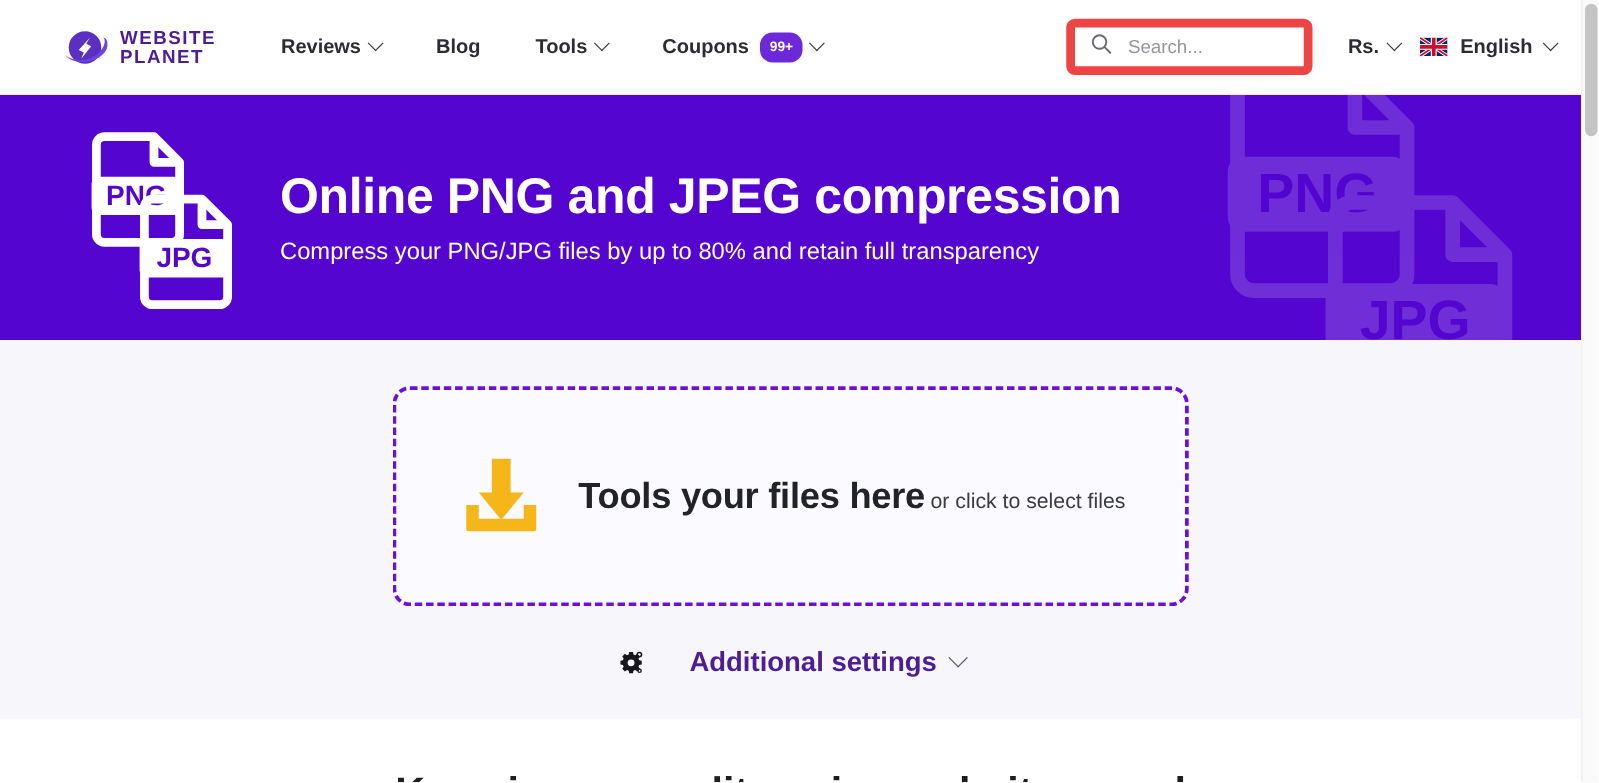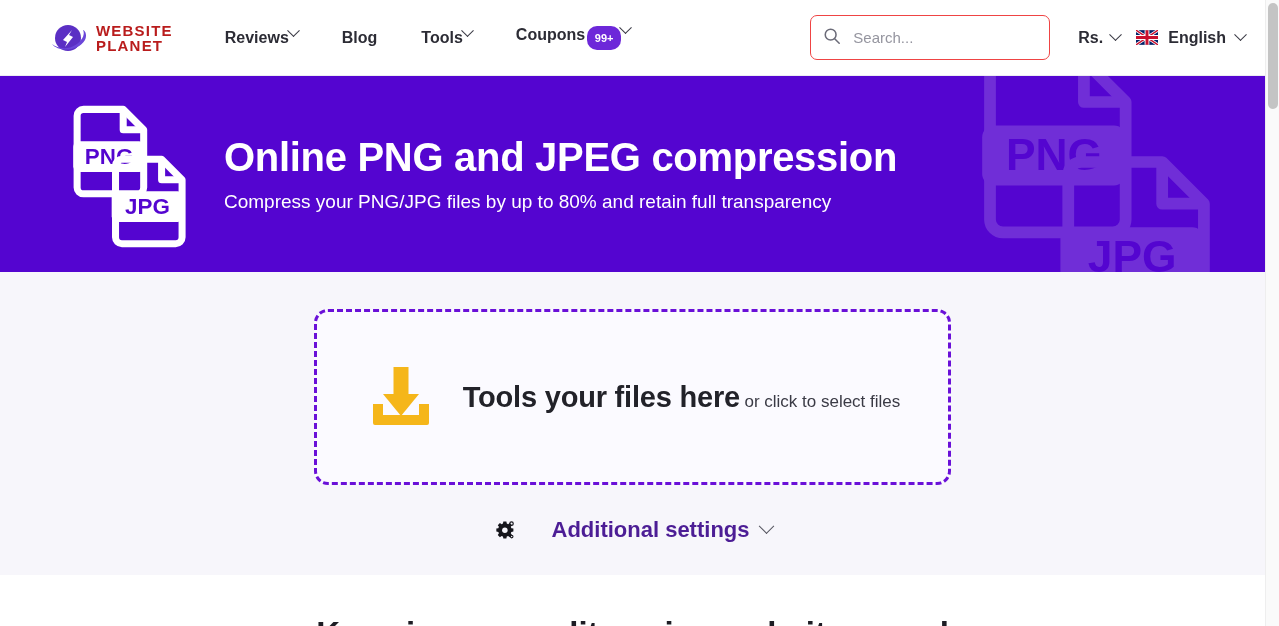--- a/index.html
+++ b/index.html
@@ -48,31 +48,33 @@
   }
   .logo-mark {
     width: 40px; height: 40px;
     flex: 0 0 40px;
   }
   .logo-text {
     font-size: 15px;
     font-weight: bold;
     line-height: 15px;
     letter-spacing: 1.2px;
-    color: #b91c1c;
+    color: #4c1d95;
   }
   .logo-text span { display: block; }
 
   .nav {
     display: flex;
     align-items: center;
     gap: 0px;
   }
   .nav-item {
     display: flex;
+    align-items: center;
+    gap: 7px;
     padding: 0 22px;
     font-size: 16px;
     font-weight: bold;
     color: #2c2c35;
     cursor: pointer;
     white-space: nowrap;
   }
   .chev {
     display: inline-block;
     width: 9px; height: 9px;
@@ -100,22 +102,22 @@
   }
 
   .header-right {
     margin-left: auto;
     display: flex;
     align-items: center;
     padding-right: 20px;
     gap: 0px;
   }
   .search-box {
-    width: 240px; height: 45px;
-    border: 1px solid #ef4444;
+    width: 197px; height: 45px;
+    border: 7px solid #ef4444;
     border-radius: 7px;
     display: flex;
     align-items: center;
     padding: 0 12px;
     gap: 10px;
     background: #fff;
     margin-right: 28px;
   }
   .search-box input {
     border: none; outline: none;

